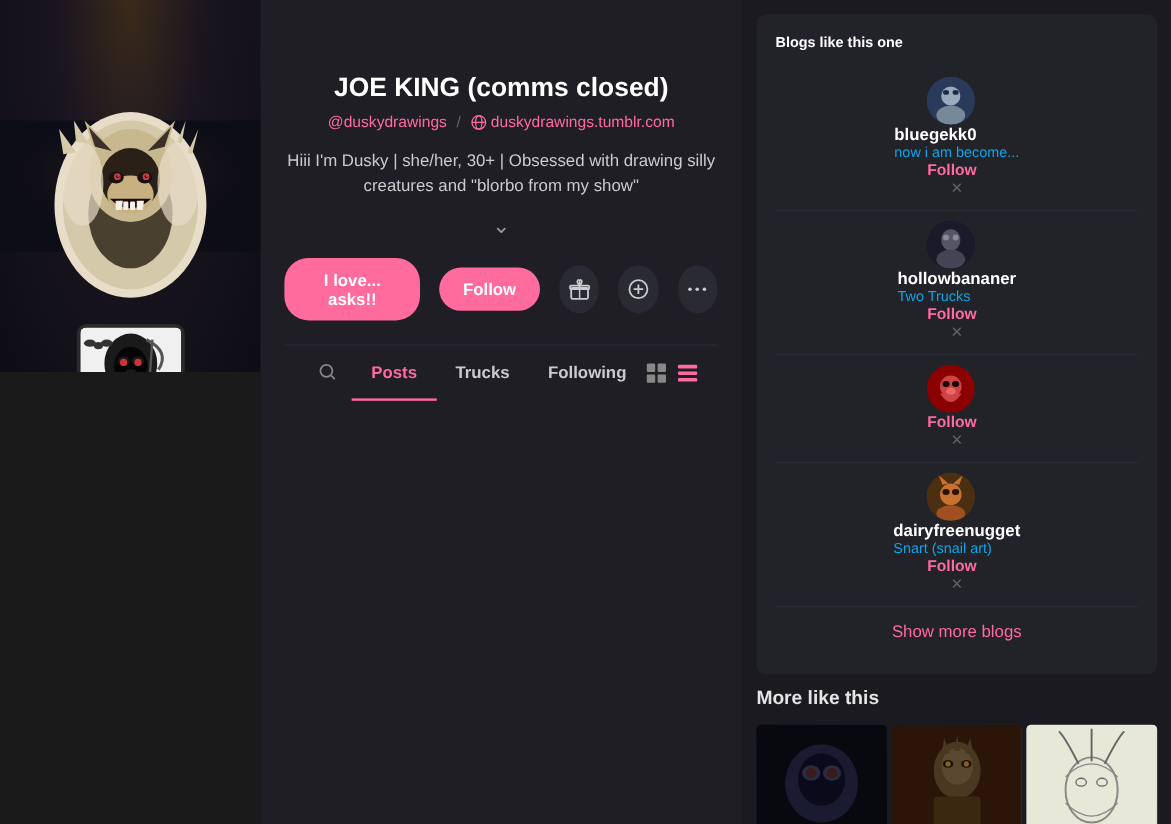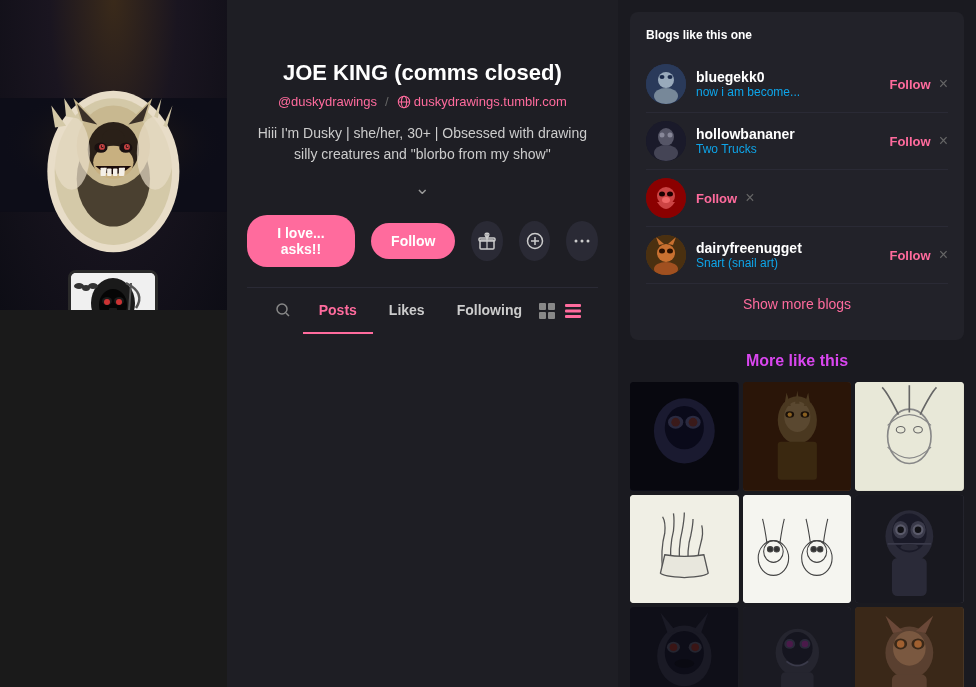--- a/index.html
+++ b/index.html
@@ -245,20 +245,21 @@
       font-size: 12px;
       font-weight: 700;
       margin-bottom: 14px;
     }
 
     .blog-item {
       display: flex;
       align-items: center;
       padding: 8px 0;
       border-bottom: 1px solid #2a2a35;
+      flex-direction: column;
     }
 
     .blog-item:last-child {
       border-bottom: none;
     }
 
     .blog-avatar {
       width: 40px;
       height: 40px;
       border-radius: 50%;
@@ -315,25 +316,24 @@
       background: transparent;
       border: none;
       width: 100%;
     }
 
     .more-like-this {
       margin: 0 12px 12px;
     }
 
     .more-title {
-      color: #d946ef;
+      color: #e5e5e5;
       font-size: 16px;
       font-weight: 700;
       margin-bottom: 12px;
-      text-align: center;
     }
 
     .image-grid {
       display: grid;
       grid-template-columns: repeat(3, 1fr);
       gap: 4px;
     }
 
     .grid-img {
       width: 100%;
@@ -502,21 +502,21 @@
       </button>
     </div>
     <div class="nav-tabs">
       <div class="search-icon-tab">
         <svg width="16" height="16" viewBox="0 0 16 16" fill="none">
           <circle cx="7" cy="7" r="5" stroke="#888" stroke-width="1.5"></circle>
           <line x1="11" y1="11" x2="14" y2="14" stroke="#888" stroke-width="1.5"></line>
         </svg>
       </div>
       <div class="tab-item active">Posts</div>
-      <div class="tab-item">Likes</div>
+      <div class="tab-item">Trucks</div>
       <div class="tab-item">Following</div>
       <div class="tab-spacer"></div>
       <div class="view-icons">
         <svg width="18" height="18" viewBox="0 0 18 18" fill="none" class="view-icon">
           <rect x="1" y="1" width="7" height="7" rx="1" fill="#888"></rect>
           <rect x="10" y="1" width="7" height="7" rx="1" fill="#888"></rect>
           <rect x="1" y="10" width="7" height="7" rx="1" fill="#888"></rect>
           <rect x="10" y="10" width="7" height="7" rx="1" fill="#888"></rect>
         </svg>
         <svg width="18" height="18" viewBox="0 0 18 18" fill="none" class="view-icon active">

